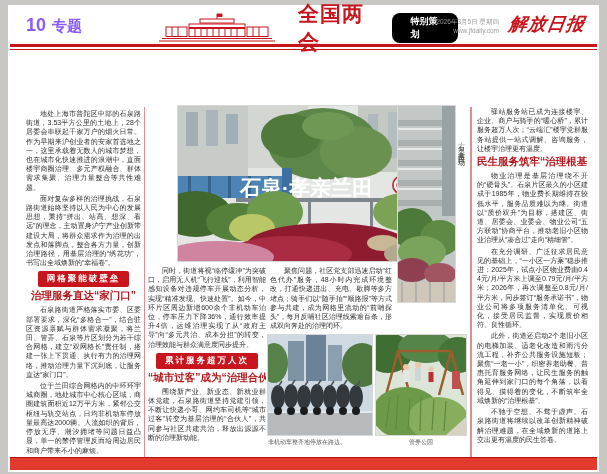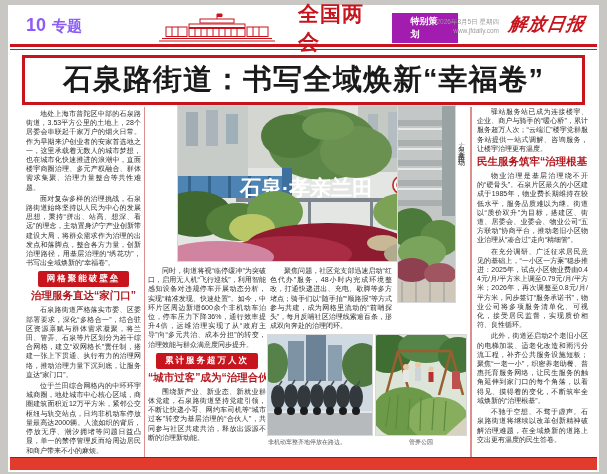--- a/index.html
+++ b/index.html
@@ -6,21 +6,21 @@
   body{width:607px;height:474px;background:#c9c7c4;font-family:"Liberation Sans",sans-serif;overflow:hidden;}
   #paper{position:absolute;left:8px;top:5px;width:591px;height:467px;background:#ffffff;}
   .abs{position:absolute;}
 
   
   #pageinfo{left:18px;top:10px;font-weight:bold;color:#8b5cf6;}
   #pageinfo .num{font-size:18px;}
   #pageinfo .sec{font-size:15px;margin-left:6px;}
   #banner{left:150px;top:6px;width:300px;height:34px;display:flex;align-items:center;gap:16px;}
   #banner-title{font-size:21px;font-weight:bold;color:#c8151d;letter-spacing:1px;margin-left:6px;}
-  #banner-badge{background:#a21caf;color:#fff;font-size:9px;font-weight:bold;padding:2px 18px;margin-left:6px;border-radius:0;}
+  #banner-badge{background:#000000;color:#fff;font-size:9px;font-weight:bold;padding:2px 18px;margin-left:6px;border-radius:8px;}
   #dateblock{right:100px;top:12px;text-align:right;font-size:6.5px;color:#9a9a9a;line-height:9px;}
   #masthead{right:14px;top:7px;font-family:"DejaVu Serif",serif;font-style:italic;font-weight:bold;font-size:18px;color:#c8151d;transform:skewX(-8deg);letter-spacing:1px;}
   .rule1{left:2px;top:39px;width:587px;height:3px;background:#c8151d;}
   .rule2{left:2px;top:44px;width:587px;height:1px;background:#c8151d;}
 
   
   #headline-box{left:14px;top:50px;width:557px;height:44px;border:3px solid #c8151d;background:#fff;display:flex;align-items:center;justify-content:center;}
   #headline{font-size:29px;font-weight:bold;color:#1a1a1a;letter-spacing:1px;white-space:nowrap;}
 
   
@@ -96,23 +96,20 @@
 
   <div class="abs" id="dateblock">
     <div>2026年3月5日 星期四</div>
     <div>www.jfdaily.com</div>
   </div>
   <div class="abs" id="masthead">解放日报</div>
 
   <div class="abs rule1"></div>
   <div class="abs rule2"></div>
 
-  <div class="abs" id="headline-box">
-    <div id="headline">石泉路街道：书写全域焕新“幸福卷”</div>
-  </div>
 
   <div class="abs col" id="col1">
     <p>地处上海市普陀区中部的石泉路街道，3.53平方公里的土地上，28个居委会串联起千家万户的烟火日常。作为早期来沪创业者的安家首选地之一，这里承载着无数人的城市梦想，也在城市化快速推进的浪潮中，直面楼宇商圈治理、多元产权融合、群体需求集聚、治理力量整合等共性难题。</p>
     <p>面对复杂多样的治理挑战，石泉路街道始终坚持以人民为中心的发展思想，秉持“拼出、站高、想深、看远”的理念，主动置身沪宁产业创新带建设大局，将群众需求作为治理的出发点和落脚点，整合各方力量，创新治理路径，用基层治理的“绣花功”，书写出全域焕新的“幸福卷”。</p>
     <span class="badge">网格聚能破壁垒</span>
     <div class="subhead">治理服务直达“家门口”</div>
     <p>石泉路街道严格落实市委、区委部署要求，深化“多格合一”，结合驻区资源禀赋与群体需求凝聚，将兰田、管弄、石泉等片区划分为若干综合网格，建立“双网格长”责任制，搭建一张上下贯通、执行有力的治理网络，推动治理力量下沉到底，让服务直达“家门口”。</p>
     <p>位于兰田综合网格内的中环环宇城商圈，地处城市中心核心区域，商圈建筑面积近12万平方米，紧邻公交枢纽与轨交站点，日均非机动车停放量最高达2000辆。人流如织的背后，停放无序、潮汐拥堵等问题日益凸显，单一的禁停管理反而给周边居民和商户带来不小的麻烦。</p>
     <p>对此，街道牵头“多格合一”机制，联合交警、城管、商圈物业、共享单车企业等多方组建工作专班，以“疏”代“堵”，调研车流构成——近50%的车辆为商圈员工通勤所用，据此划定“潮汐式”停车区，与企业签订共治公约，引导非机动车整齐有序停放。</p>
   </div>

